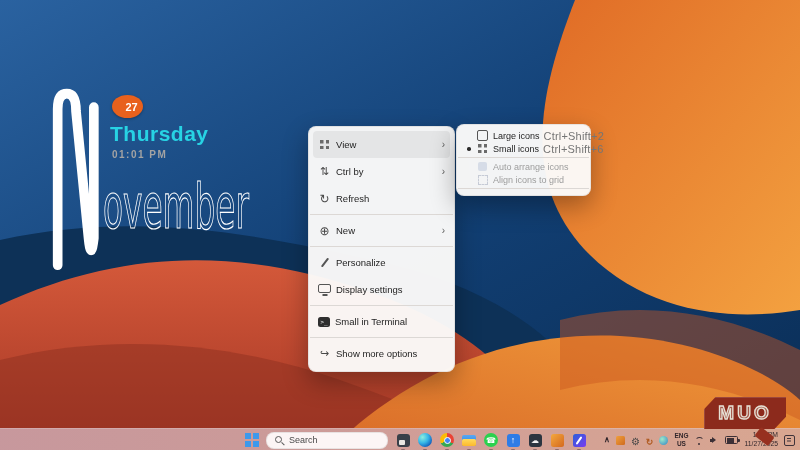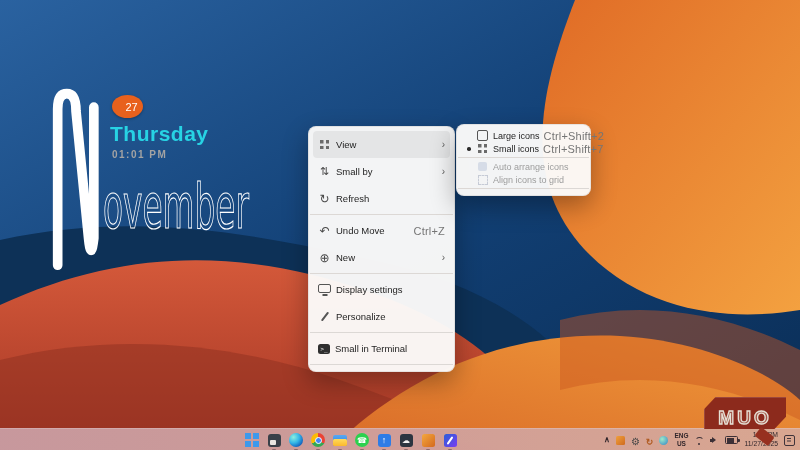--- a/index.html
+++ b/index.html
@@ -3,21 +3,21 @@
 <meta charset="utf-8">
 <style>
   html,body{margin:0;padding:0;background:#222;}
   .stage{position:relative;width:800px;height:450px;overflow:hidden;
          font-family:"Liberation Sans",sans-serif;cursor:default;}
   .stage svg.wp{position:absolute;inset:0;z-index:0;}
 
   
   .n-letter{position:absolute;left:49px;top:84px;width:54px;height:189px;z-index:5;}
   .date-badge{position:absolute;left:112px;top:95px;width:23px;height:23px;border-radius:50%;
-    background:#e8611d;color:#fff;font-size:11px;font-weight:normal;display:flex;align-items:center;
+    background:#e8611d;color:#fff;font-size:11px;font-weight:bold;display:flex;align-items:center;
     justify-content:center;z-index:5;box-shadow:0 1px 3px rgba(0,0,0,.3);padding-left:8px;}
   .day-name{position:absolute;left:110px;top:122px;font-size:21px;font-weight:800;color:#27d3e4;
     letter-spacing:.5px;z-index:5;}
   .widget-time{position:absolute;left:112px;top:149px;font-size:10px;font-weight:700;color:#a3a3a3;
     letter-spacing:1.5px;z-index:5;}
   .month-rest{position:absolute;left:102px;top:180px;width:150px;height:52px;z-index:5;}
   .weather{position:absolute;left:108px;top:233px;z-index:5;color:#f6f6f6;font-size:10px;
     line-height:1.5;text-shadow:0 1px 2px rgba(0,0,0,.25);}
 
   
@@ -64,21 +64,21 @@
   .medium-icons-icon::before{content:"";width:7px;height:7px;border:1px solid #555;border-radius:1.5px;}
   .auto-arrange-icon::before{content:"";width:9px;height:9px;background:#b9c4da;border-radius:2px;}
   .align-grid-icon::before{content:"";width:8px;height:8px;border:1px dashed #9aa4b8;}
   .show-desktop-icon::before{content:"";width:11px;height:7px;border:1px solid #2c6fbe;border-radius:2px;
     background:linear-gradient(180deg,#fff 35%,#8fc3ee 35%);margin-top:-2px;}
   .show-desktop-icon::after{content:"";position:absolute;bottom:0;left:50%;transform:translateX(-50%);
     width:5px;height:1.2px;background:#2c6fbe;}
 
   
   .watermark{position:absolute;right:14px;bottom:21px;width:82px;height:32px;background:#8c2a1c;
-    z-index:40;display:flex;align-items:flex-end;justify-content:center;
+    z-index:40;display:flex;align-items:center;justify-content:center;
     clip-path:polygon(14% 0,100% 0,100% 62%,86% 100%,0 100%,0 38%);
     box-shadow:inset 1px 1px 0 rgba(255,255,255,.14);}
   .watermark span{font-size:19px;font-weight:700;letter-spacing:3px;color:rgba(230,224,212,.25);
     -webkit-text-stroke:1.3px #e6e0d4;}
   .wm-fold{position:absolute;right:27px;bottom:8px;width:17px;height:11px;background:#97301f;
     transform:rotate(38deg);border-radius:2px;z-index:41;}
 
   
   .taskbar{position:absolute;left:0;bottom:0;width:800px;height:22px;z-index:30;
     background:linear-gradient(90deg,rgba(201,156,162,.96),rgba(208,160,155,.96) 55%,rgba(216,168,148,.96));
@@ -210,76 +210,75 @@
   <div class="menu" id="ctx-menu">
 
   <div class="mitem hl sub">
         <span class="ic grid-icon"></span>
         <span class="lbl">View</span>
 
         <span class="chev">›</span>
       </div>
       <div class="mitem sub">
         <span class="ic sort-icon"></span>
-        <span class="lbl">Small by</span>
+        <span class="lbl">Ctrl by</span>
 
         <span class="chev">›</span>
       </div>
       <div class="mitem">
         <span class="ic refresh-icon"></span>
         <span class="lbl">Refresh</span>
 
       </div>
       <div class="msep"></div>
-      <div class="mitem">
-        <span class="ic undo-icon"></span>
-        <span class="lbl">Undo Move</span>
-        <span class="sc">Ctrl+Z</span>
-
-      </div>
       <div class="mitem sub">
         <span class="ic new-icon"></span>
         <span class="lbl">New</span>
 
         <span class="chev">›</span>
       </div>
       <div class="msep"></div>
       <div class="mitem">
+        <span class="ic personalize-icon"></span>
+        <span class="lbl">Personalize</span>
+
+      </div>
+      <div class="mitem">
         <span class="ic display-icon"></span>
         <span class="lbl">Display settings</span>
 
       </div>
-      <div class="mitem">
-        <span class="ic personalize-icon"></span>
-        <span class="lbl">Personalize</span>
-
-      </div>
       <div class="msep"></div>
       <div class="mitem">
         <span class="ic terminal-icon"></span>
         <span class="lbl">Small in Terminal</span>
 
       </div>
       <div class="msep"></div>
+      <div class="mitem">
+        <span class="ic more-options-icon"></span>
+        <span class="lbl">Show more options</span>
+
+      </div>
     </div>
 
   <div class="menu" id="view-submenu">
 
   <div class="mitem">
         <span class="bullet"></span>
         <span class="ic large-icons-icon"></span>
         <span class="lbl">Large icons</span>
         <span class="sc">Ctrl+Shift+2</span>
 
       </div>
       <div class="mitem sel">
         <span class="bullet"></span>
         <span class="ic small-icons-icon"></span>
         <span class="lbl">Small icons</span>
-        <span class="sc">Ctrl+Shift+7</span>
+        <span class="sc">Ctrl+Shift+6</span>
 
       </div>
       <div class="msep"></div>
       <div class="mitem disabled">
         <span class="bullet"></span>
         <span class="ic auto-arrange-icon"></span>
         <span class="lbl">Auto arrange icons</span>
 
       </div>
       <div class="mitem disabled">
@@ -292,20 +291,24 @@
     </div>
 
   <div class="watermark">
     <span>MUO</span>
   </div>
   <div class="wm-fold"></div>
 
   <div class="taskbar">
     <div class="tb-left">
       <div class="start-btn"></div>
+      <div class="search-pill">
+        <span class="i-search"></span>
+        <span>Search</span>
+      </div>
       <div style="display:flex;align-items:center;gap:6px;">
 
       <div class="tapp">
             <span class="ai dark-window-icon"></span>
             <span class="run-dot"></span>
           </div>
           <div class="tapp">
             <span class="ai edge-icon"></span>
             <span class="run-dot"></span>
           </div>

